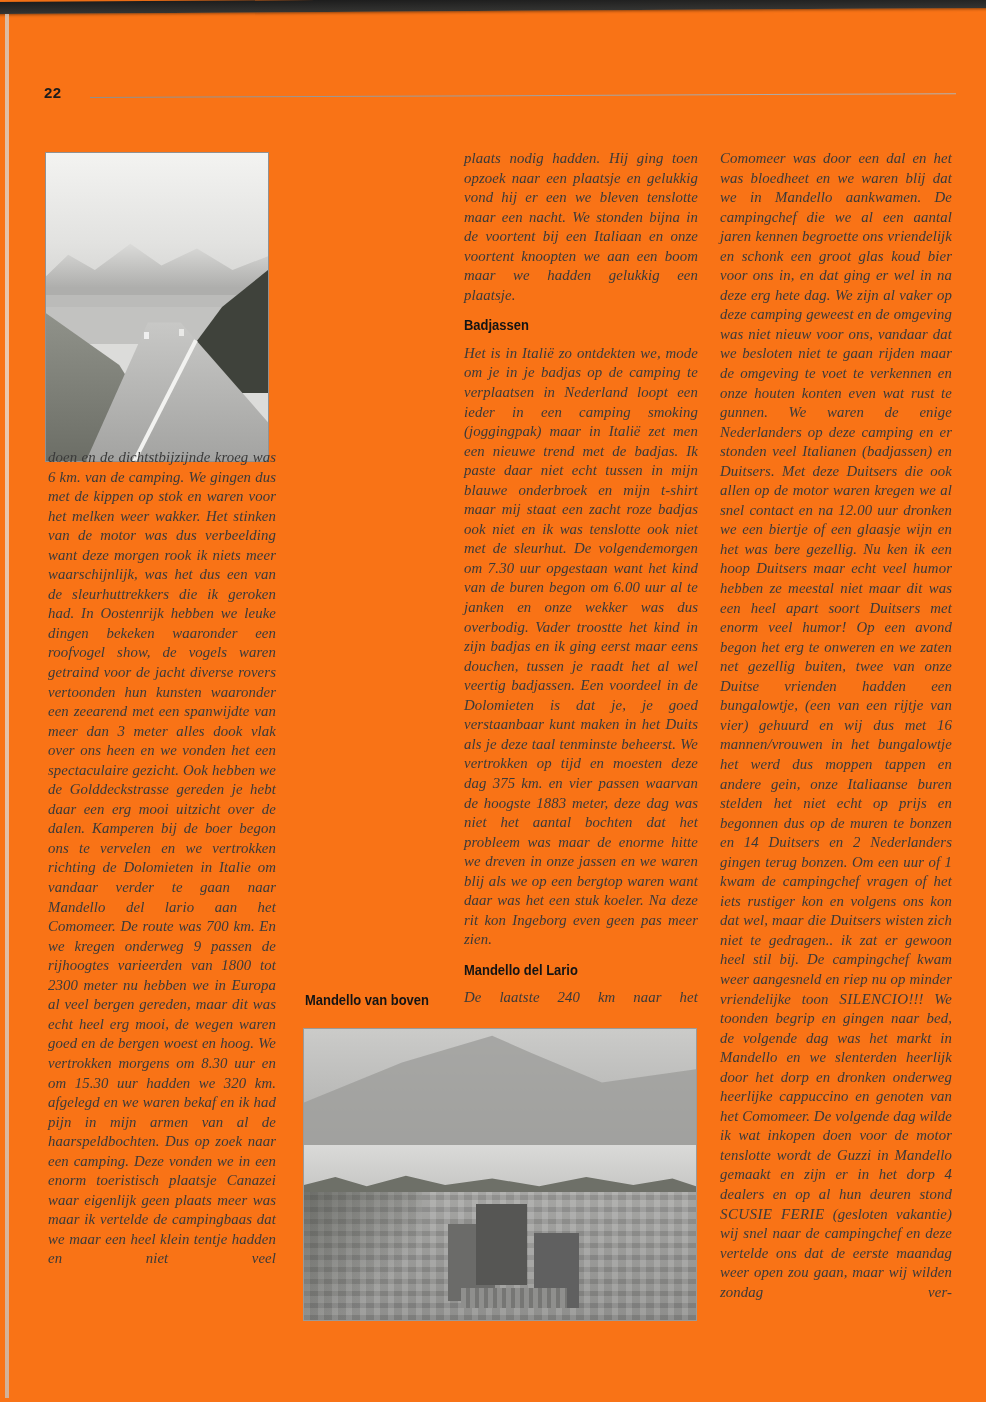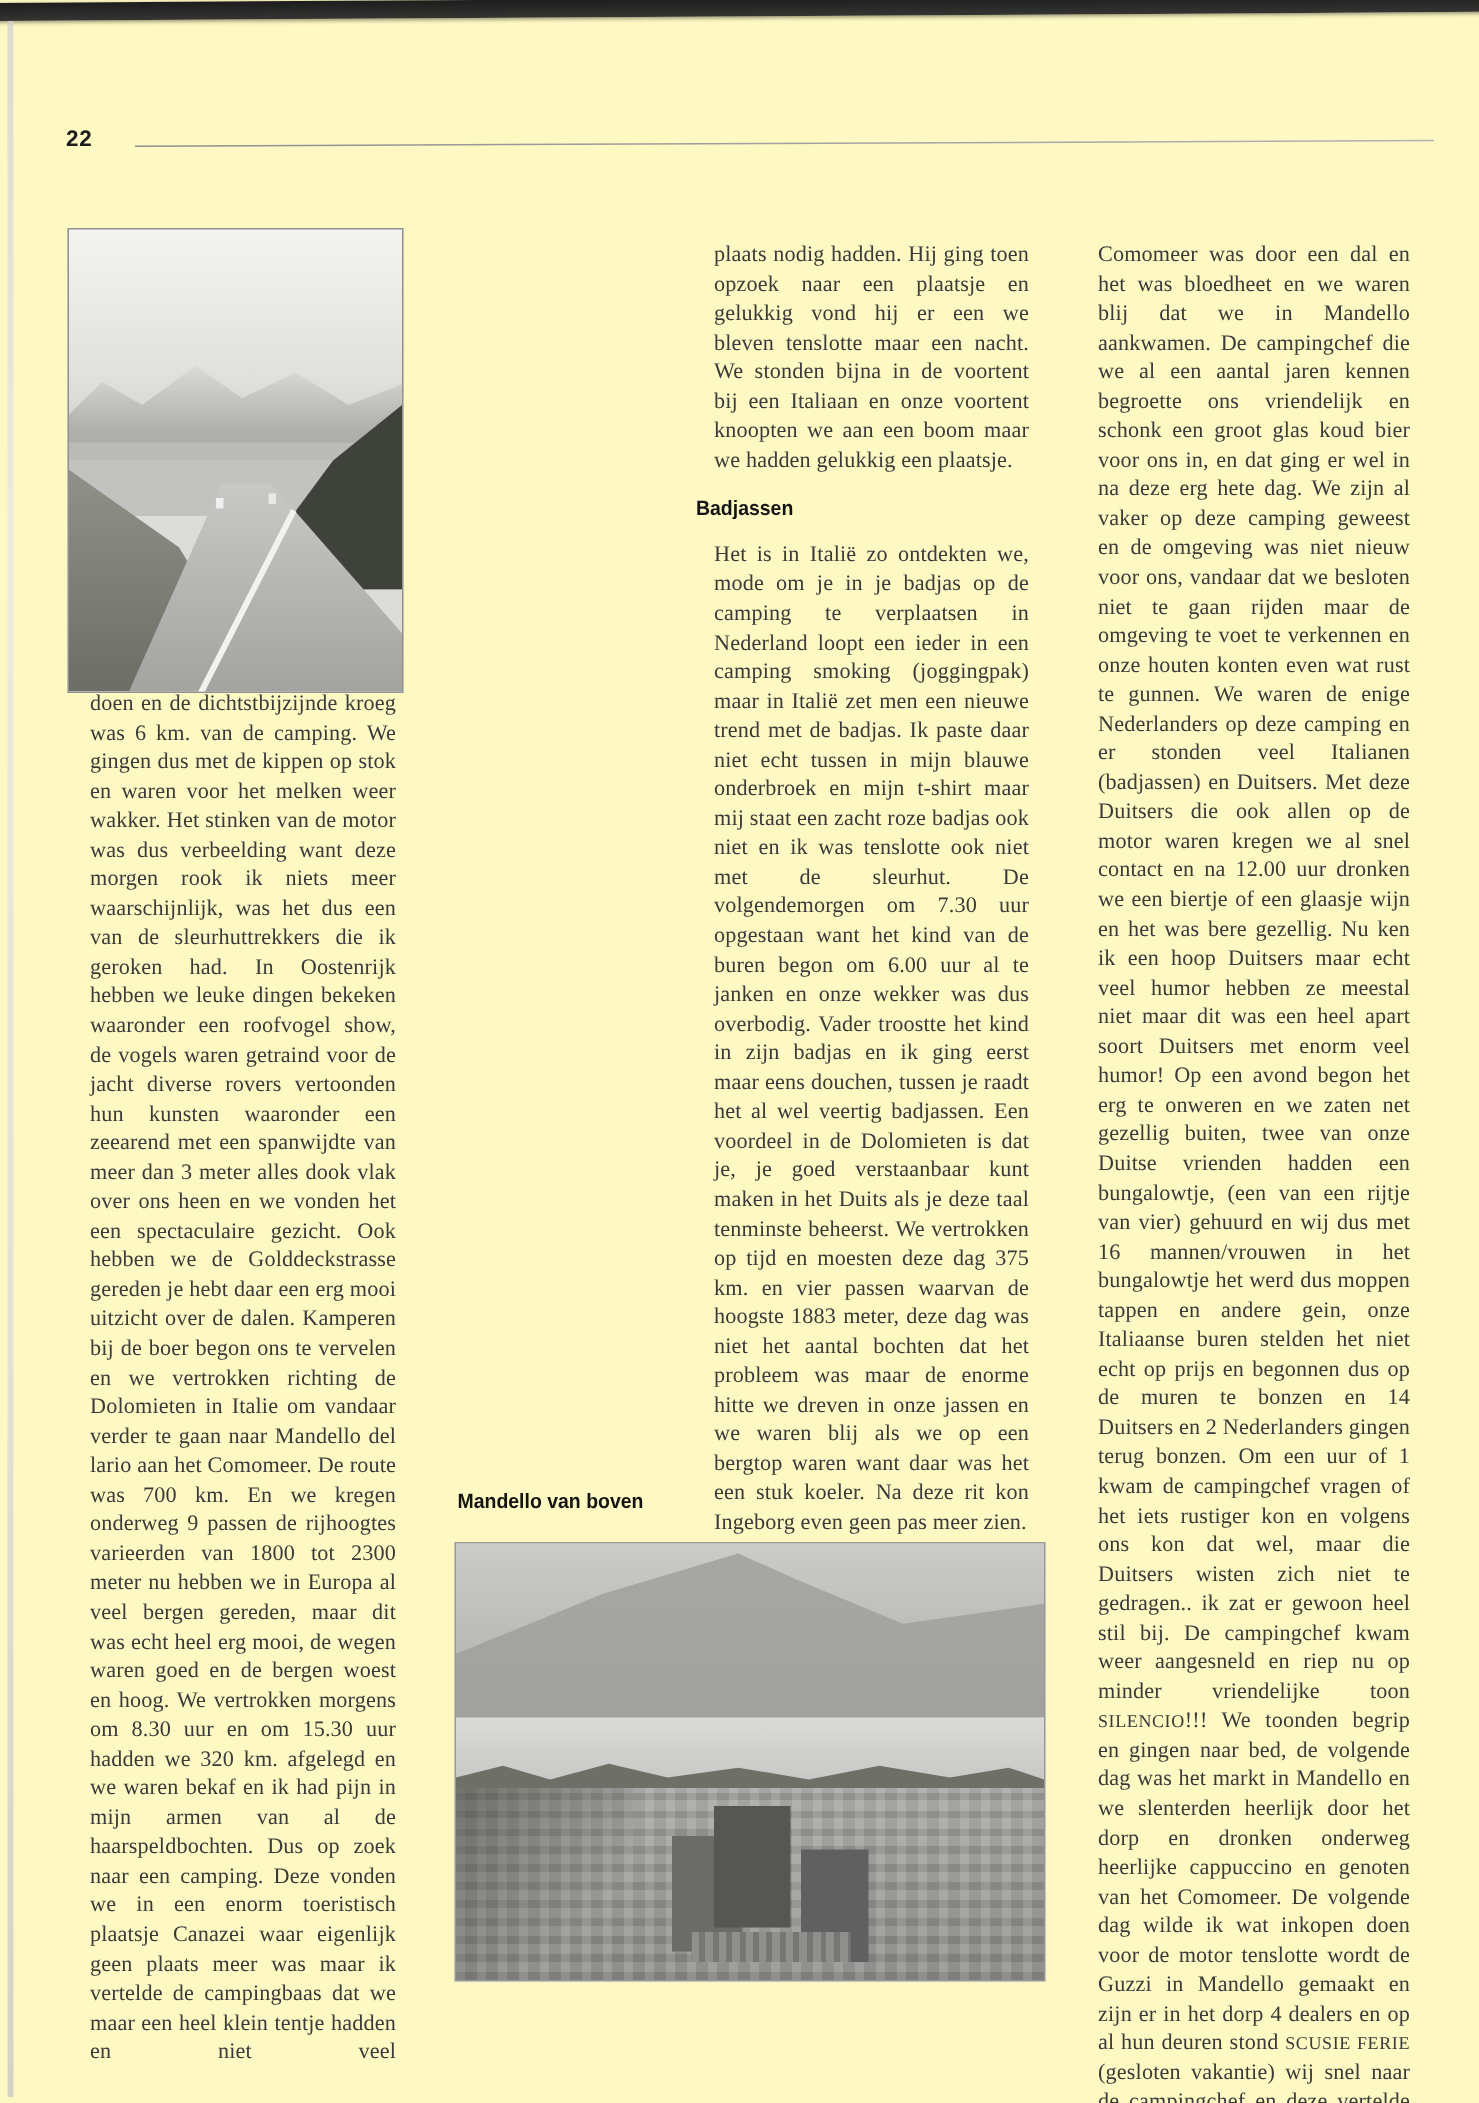--- a/index.html
+++ b/index.html
@@ -3,21 +3,21 @@
 <meta charset="utf-8">
 <style>
   html, body { margin: 0; padding: 0; }
   body {
     width: 986px; height: 1402px;
     background: #fbfbf9;
     font-family: "Liberation Serif", "DejaVu Serif", serif;
     overflow: hidden;
     position: relative;
   }
-  #page { position: absolute; inset: 0; background: #fef9c3; }
+  #page { position: absolute; inset: 0; background: #f97316; }
 
   
   .scan-bar-top {
     position: absolute; left: -10px; top: 2px; width: 1008px; height: 12px;
     background: linear-gradient(180deg, #1d1d1d, #343432);
     border-radius: 7px; transform: rotate(-0.35deg); transform-origin: left center;
     box-shadow: 0 1px 3px rgba(0,0,0,.45);
   }
   .scan-edge-left {
     position: absolute; left: 5px; top: 14px; width: 4px; height: 1384px;
@@ -36,23 +36,23 @@
     transform: rotate(-0.25deg); transform-origin: left center;
   }
 
   
   .col {
     position: absolute;
     font-size: 14.8px; line-height: 19.55px;
     color: #3a3a3a; text-align: justify;
     letter-spacing: .1px;
   }
-  .col p { margin: 12px; }
+  .col p { margin: 0; font-style: italic; }
   .stretch-last { text-align-last: justify; }
-  .smallcaps { font-size: 12px; letter-spacing: .4px; }
+  .smallcaps { font-size: 15px; letter-spacing: .4px; }
 
   #col1 { left: 48px;  top: 448px; width: 228px; }
   #col2 { left: 464px; top: 149px; width: 234px; }
   #col3 { left: 720px; top: 149px; width: 232px; }
 
   .subhead {
     font-family: "Liberation Sans", "DejaVu Sans", sans-serif;
     font-weight: 700; font-size: 13.8px; color: #141414;
     margin: 11px 0 8px 0; transform: scaleX(.94); transform-origin: left;
     text-align: left; letter-spacing: 0;

